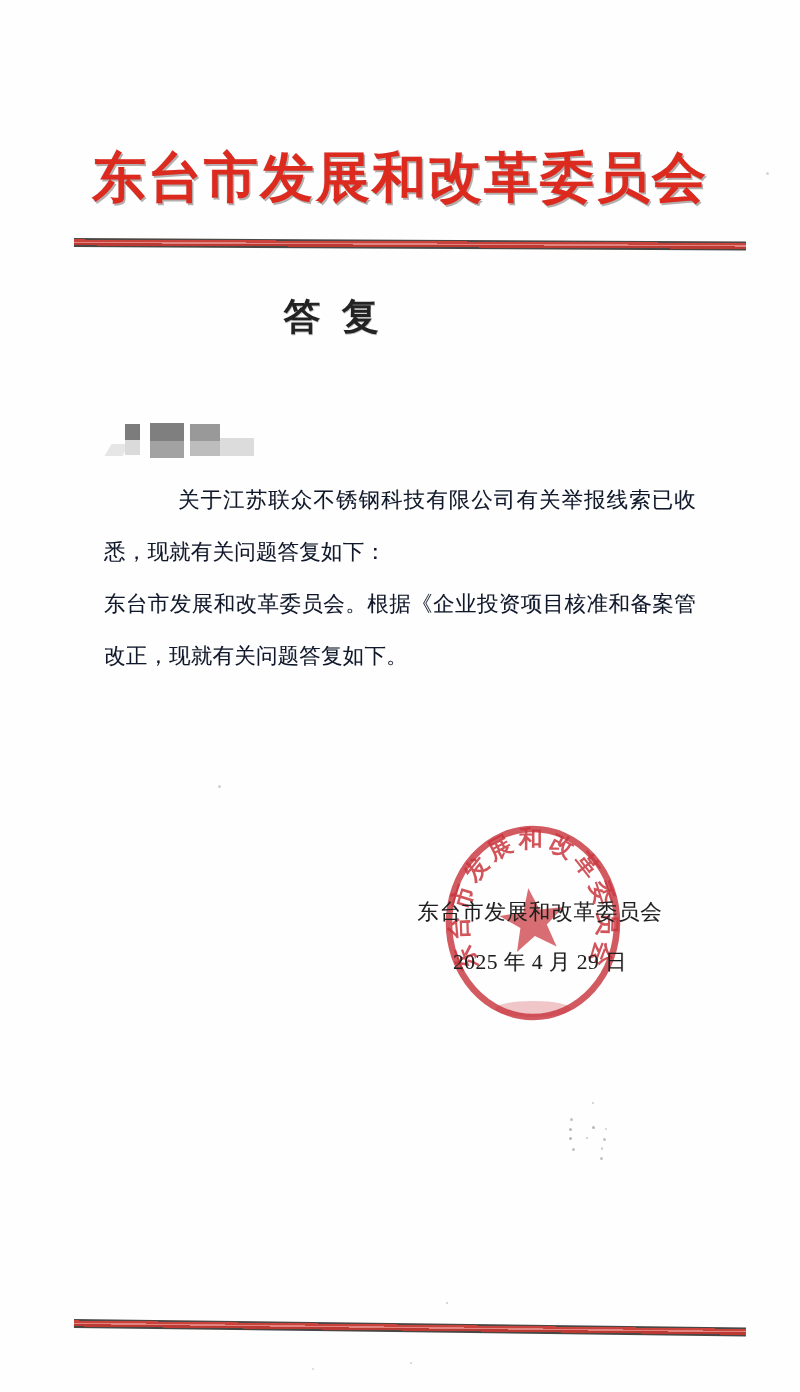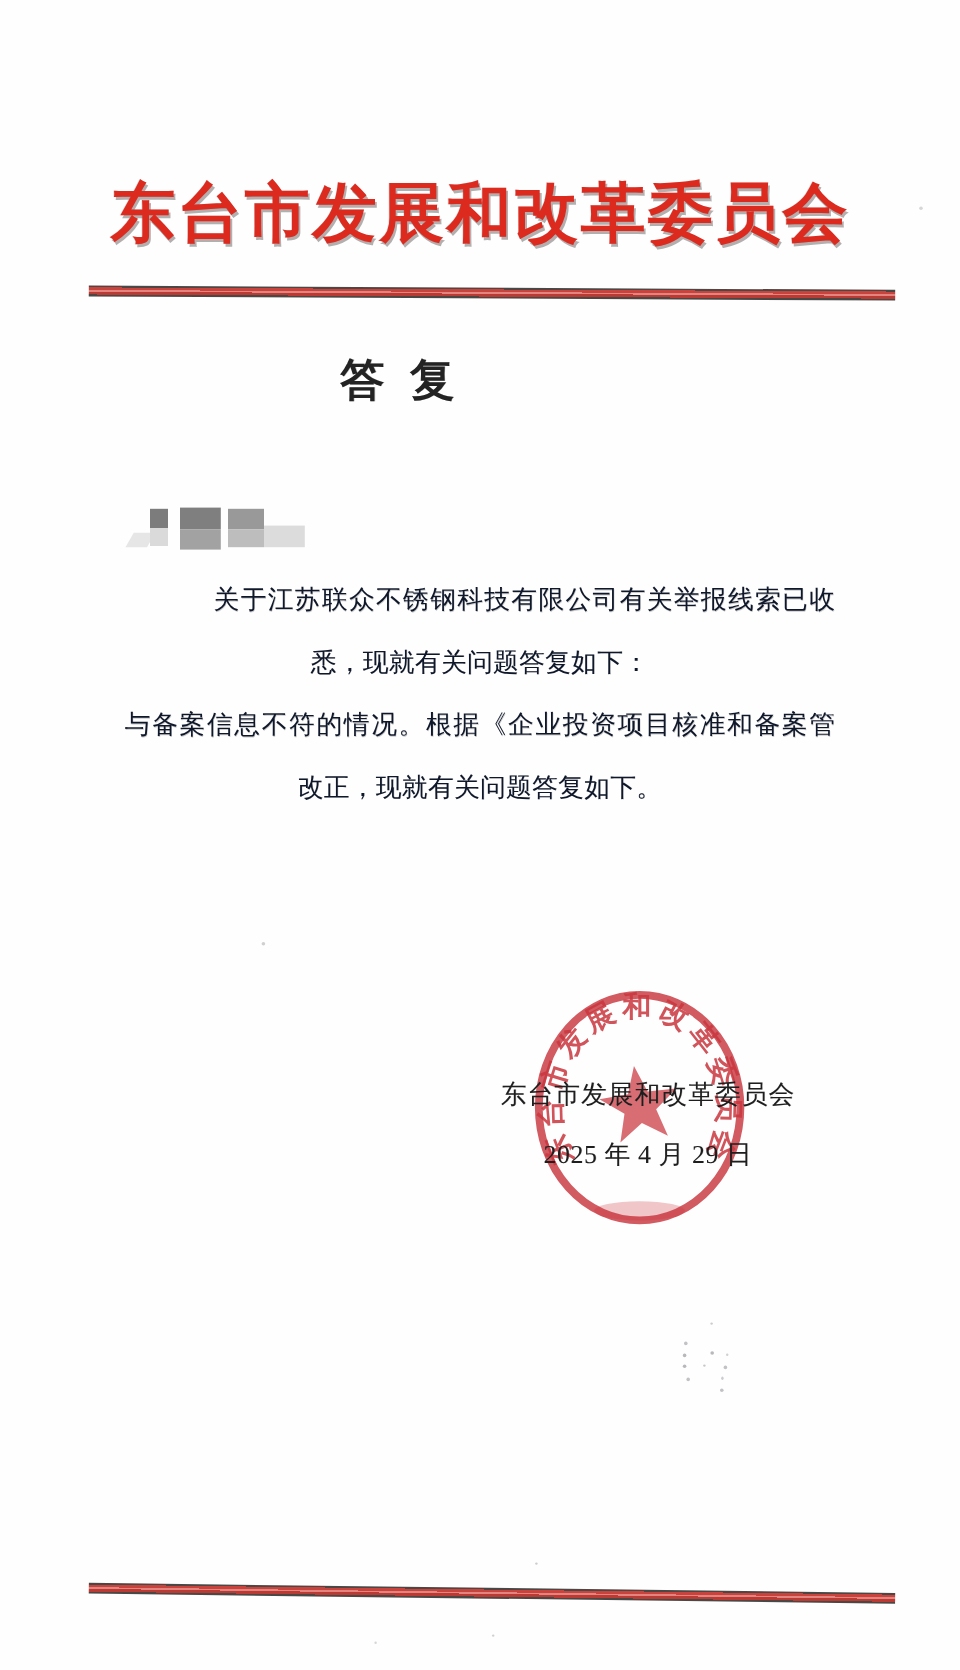--- a/index.html
+++ b/index.html
@@ -43,21 +43,21 @@
   .m-c2{left:82px;top:21px;width:30px;height:15px;background:#bdbdbd;}
   .m-d{left:112px;top:18px;width:34px;height:18px;background:#dcdcdc;}
   .m-e{left:0px;top:24px;width:18px;height:12px;background:#e6e6e6;transform:skewX(-30deg);}
 
   
   .body-text{
     top:474px;left:104px;width:592px;
     font-size:21.5px;color:#0f172a;letter-spacing:0.2px;
   }
   .line{height:52px;line-height:52px;white-space:nowrap;
-    text-shadow:0.4px 0.4px 0 rgba(90,90,90,.3);text-align:center;}
+    text-shadow:0.4px 0.4px 0 rgba(90,90,90,.3);}
   .line.j{white-space:normal;text-align:justify;text-align-last:justify;}
   .line.indent{padding-left:74px;}
 
   
   .sign-block{top:898px;left:404px;width:272px;text-align:center;z-index:3;}
   .sig-org{font-size:21.5px;color:#1e1e1e;letter-spacing:0.8px;line-height:28px;white-space:nowrap;
     text-shadow:0.4px 0.4px 0 rgba(90,90,90,.3);}
   .sig-date{margin-top:22px;font-size:21.5px;color:#1e1e1e;letter-spacing:0.5px;line-height:28px;white-space:nowrap;
     text-shadow:0.4px 0.4px 0 rgba(90,90,90,.3);}
 
@@ -84,21 +84,21 @@
   <div class="m-b1"></div>
   <div class="m-b2"></div>
   <div class="m-c1"></div>
   <div class="m-c2"></div>
   <div class="m-d"></div>
 </div>
 
 <div class="abs body-text">
   <div class="line j indent">关于江苏联众不锈钢科技有限公司有关举报线索已收</div>
   <div class="line">悉，现就有关问题答复如下：</div>
-  <div class="line j">与备案信息不符的情况。根据《企业投资项目核准和备案管</div>
+  <div class="line j">东台市发展和改革委员会。根据《企业投资项目核准和备案管</div>
   <div class="line">改正，现就有关问题答复如下。</div>
 </div>
 
 <div class="abs sign-block">
   <div class="sig-org">东台市发展和改革委员会</div>
   <div class="sig-date">2025 年 4 月 29 日</div>
 </div>
 
 <div class="abs seal">
   <svg width="180" height="200" viewBox="0 0 180 200" xmlns="http://www.w3.org/2000/svg">

